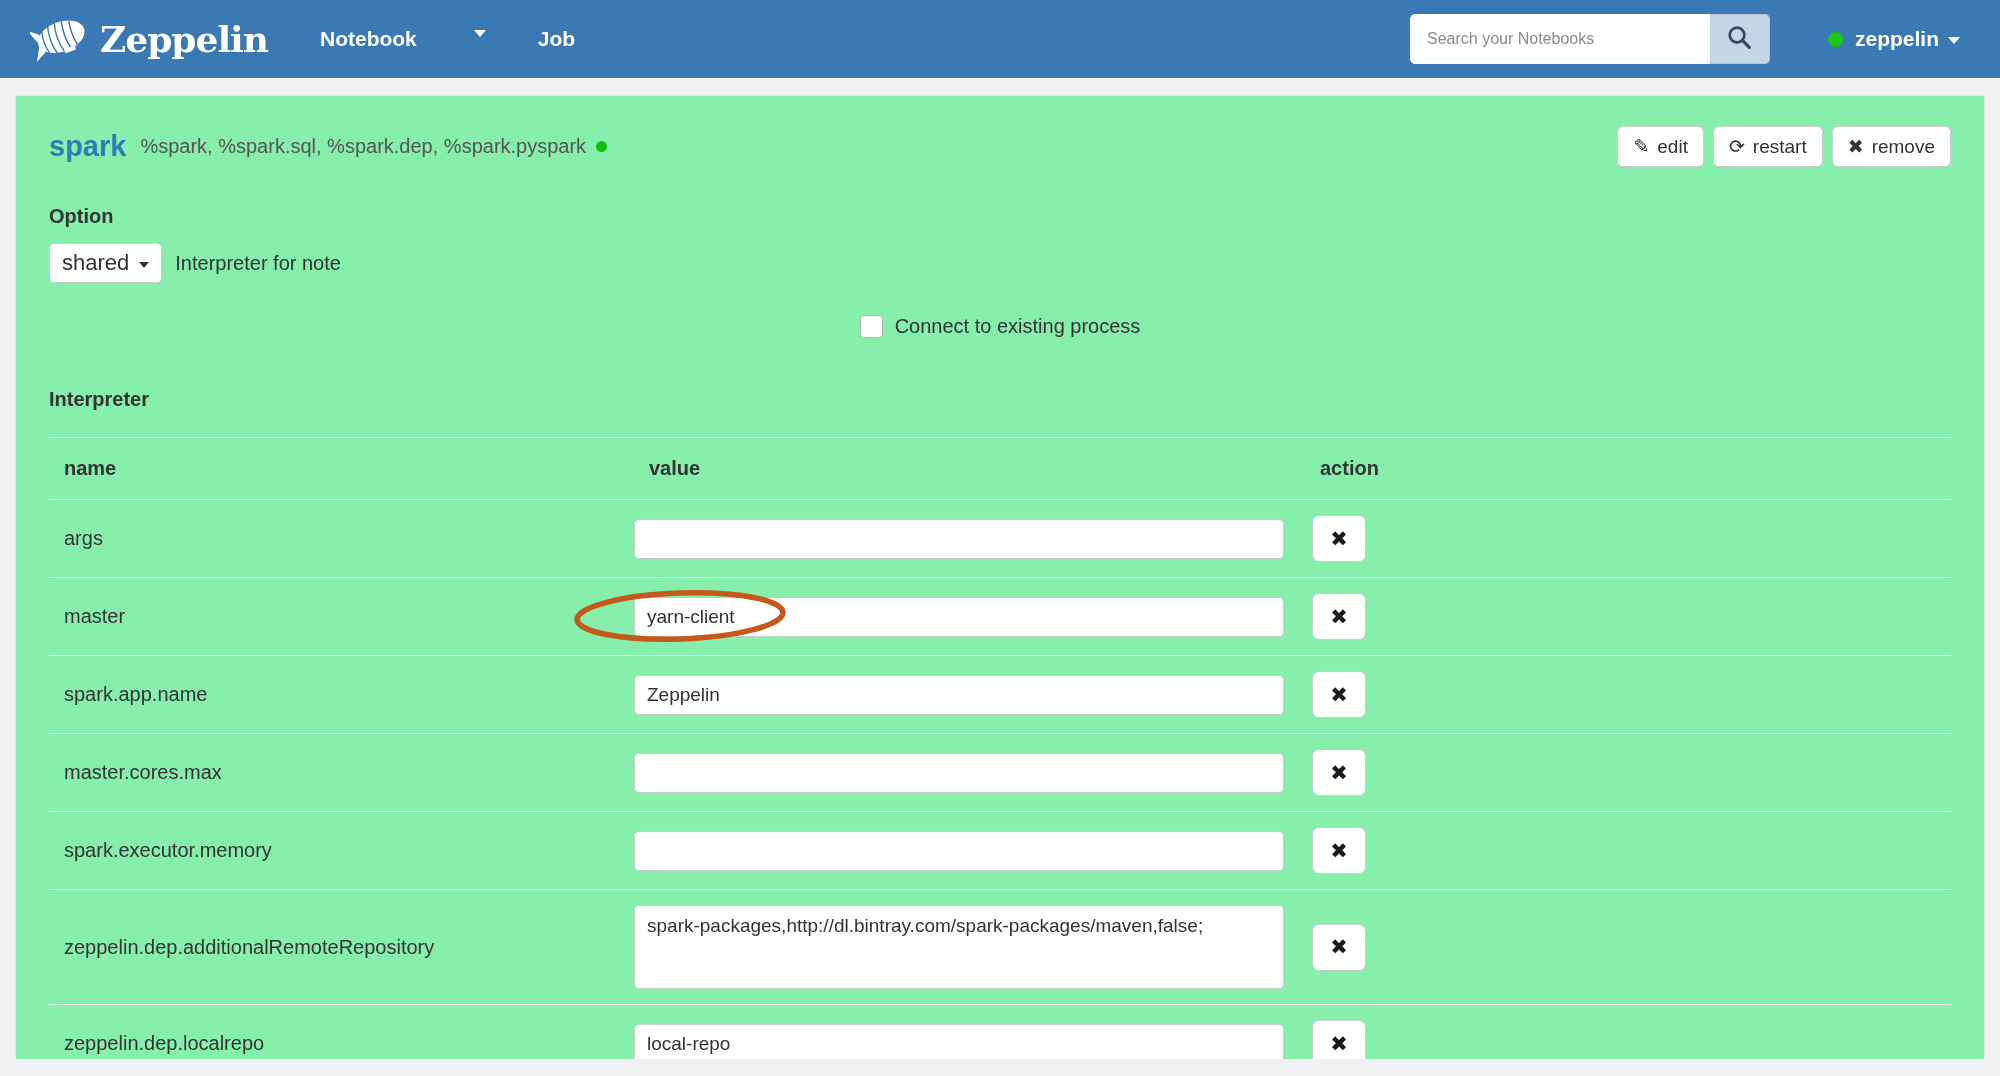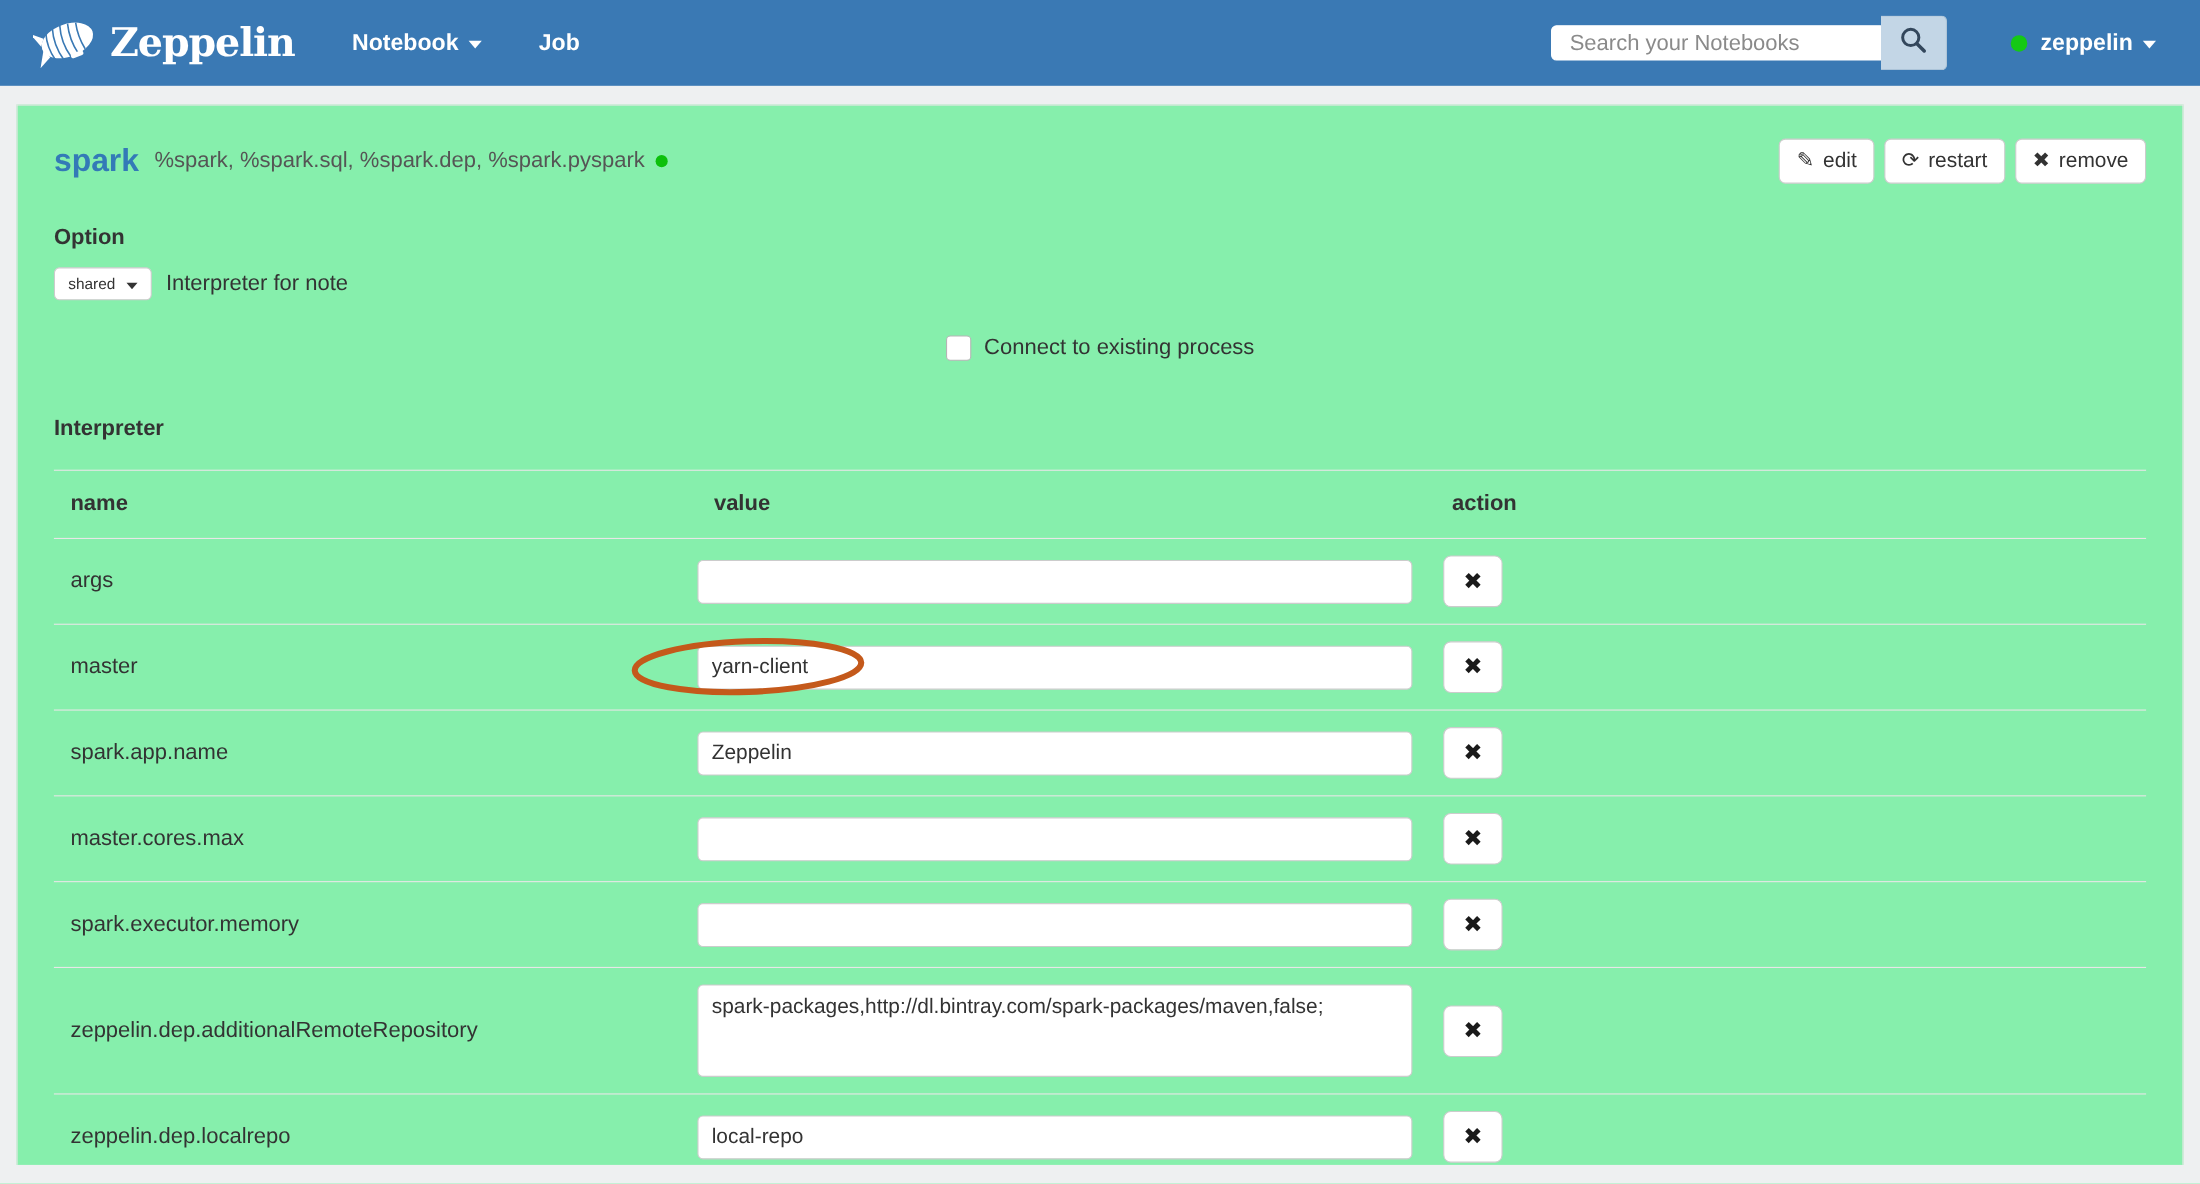--- a/index.html
+++ b/index.html
@@ -27,39 +27,39 @@
     margin-left: 8px;
     letter-spacing: -1px;
   }
   .nav-items { display: flex; align-items: center; margin-left: 52px; }
   .nav-item {
     color: #fff;
     font-size: 21px;
     font-weight: 600;
     margin-right: 52px;
     display: flex;
-    align-items: center;
-    cursor: pointer;
+    cursor: pointer;
+    gap: 48px;
   }
   .caret {
     display: inline-block;
     width: 0; height: 0;
     border-left: 6px solid transparent;
     border-right: 6px solid transparent;
     border-top: 7px solid #fff;
     margin-left: 9px;
     margin-top: 3px;
   }
   .nav-right { margin-left: auto; display: flex; align-items: center; }
   .search-group { display: flex; align-items: center; }
   .search-input {
-    width: 300px; height: 32px;
+    width: 300px; height: 50px;
     border: 1px solid #fff;
     border-radius: 5px 0 0 5px;
-    font-size: 20px;
+    font-size: 16px;
     padding: 0 16px;
     color: #3b82f6;
     outline: none;
   }
   .search-input::placeholder { color: #8a8a8a; }
   .search-button {
     width: 60px; height: 50px;
     background: #c3d6e6;
     border: 1px solid #b0c6d8;
     border-left: none;
@@ -114,21 +114,21 @@
   .btn .glyph { margin-right: 8px; font-size: 19px; }
 
   
   .section-heading { font-size: 20px; font-weight: bold; color: #333; }
   .option-heading { margin-top: 38px; }
   .option-row { margin-top: 15px; display: flex; align-items: center; }
   .dropdown-btn {
     background: #fff;
     border: 1px solid #ccc;
     border-radius: 5px;
-    font-size: 14px;
+    font-size: 22px;
     color: #333;
     padding: 6px 12px;
     display: flex; align-items: center;
     cursor: pointer;
     font-family: inherit;
   }
   .dropdown-btn .caret { border-top-color: #333; border-left-width: 5px; border-right-width: 5px; border-top-width: 6px; margin-left: 10px; }
   .option-label { font-size: 20px; margin-left: 13px; }
 
   .checkbox-row { margin-top: 32px; display: flex; align-items: center; justify-content: center; }

